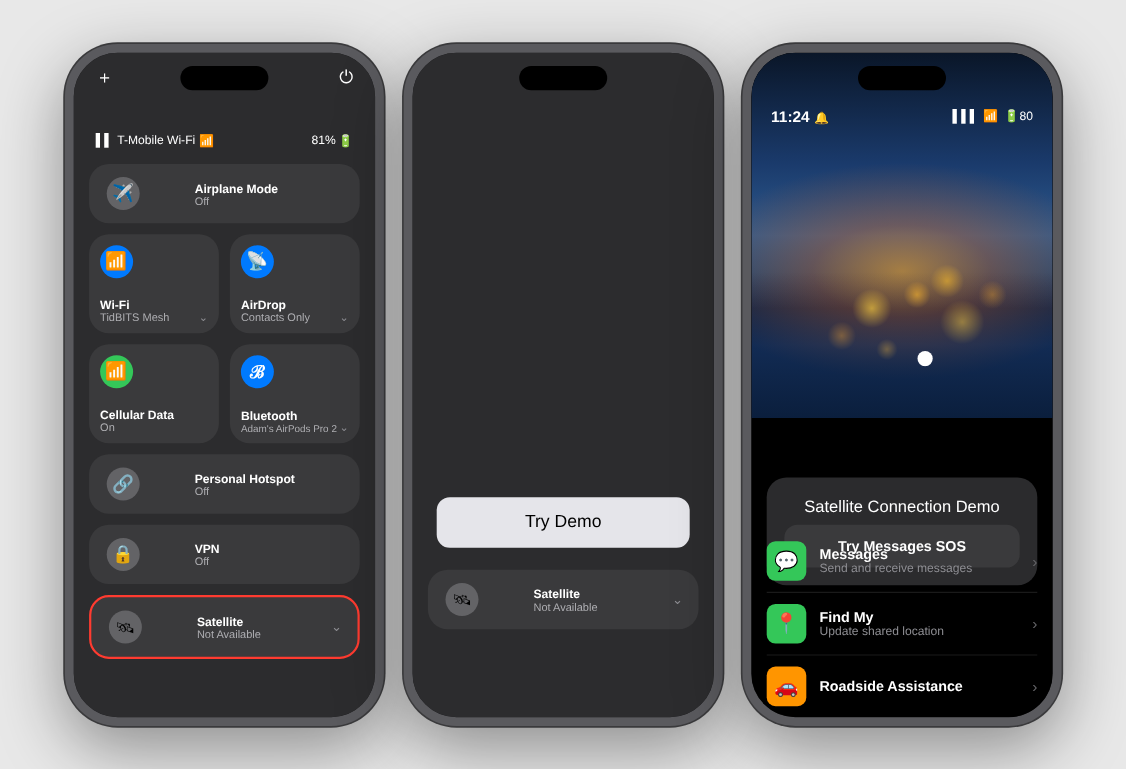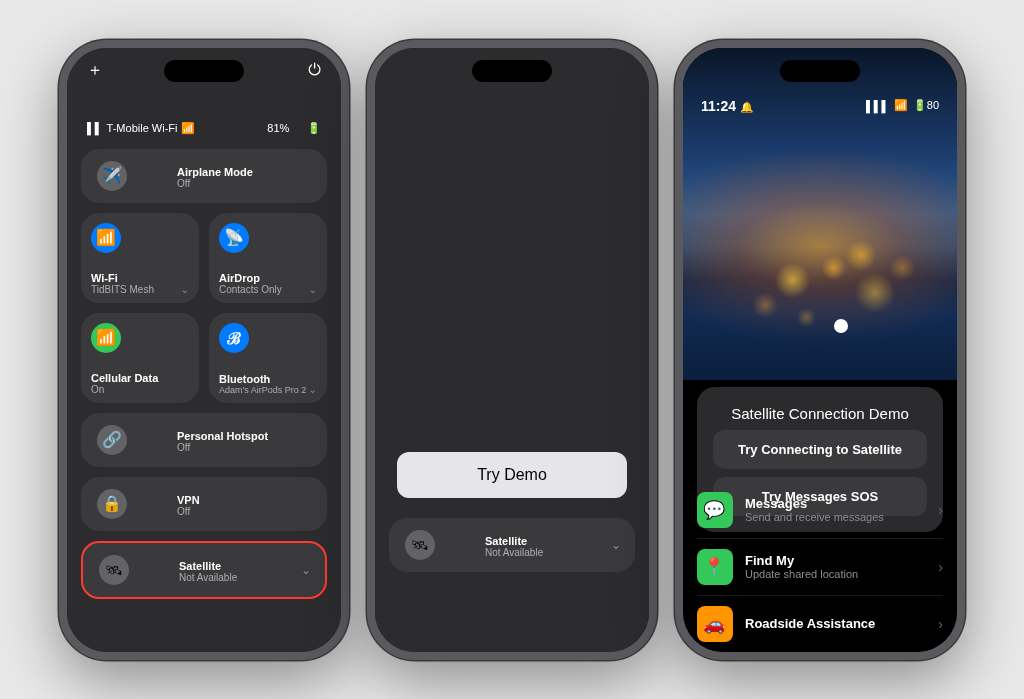--- a/index.html
+++ b/index.html
@@ -61,21 +61,21 @@
     .status-left {
       display: flex;
       align-items: center;
       gap: 4px;
       font-size: 11px;
       color: #fff;
     }
     .status-right {
       display: flex;
       align-items: center;
-      gap: 18px;
+      gap: 2px;
       font-size: 11px;
       color: #fff;
     }
 
     
     .control-grid {
       display: grid;
       grid-template-columns: 1fr 1fr;
       gap: 10px;
       padding: 0 14px;
@@ -477,21 +477,20 @@
         </span>
         <div class="p3-icons">
           <span>▌▌▌</span>
           <span>📶</span>
           <span>🔋80</span>
         </div>
       </div>
 
       <div class="modal-card">
         <div class="modal-title">Satellite Connection Demo</div>
-        <button class="modal-btn">Try Connecting to Satellite</button>
         <button class="modal-btn">Try Messages SOS</button>
       </div>
 
       <div class="apps-list">
         <div class="app-row">
           <div class="app-icon" style="background:#34c759;">💬</div>
           <div class="app-text">
             <div class="app-name">Messages</div>
             <div class="app-sub">Send and receive messages</div>
           </div>

